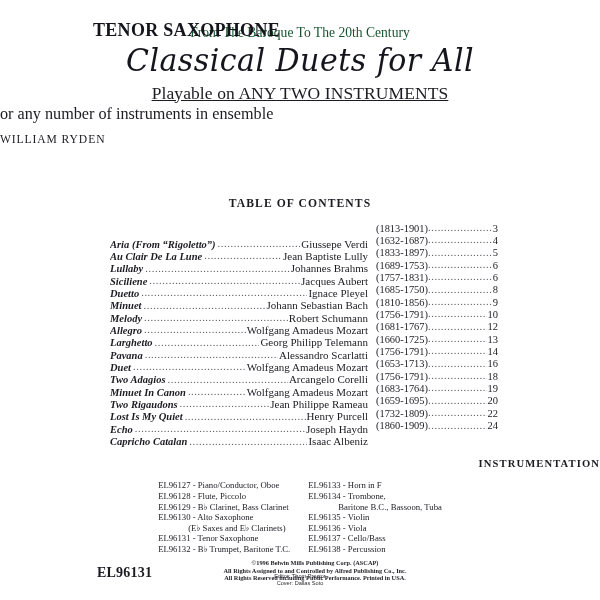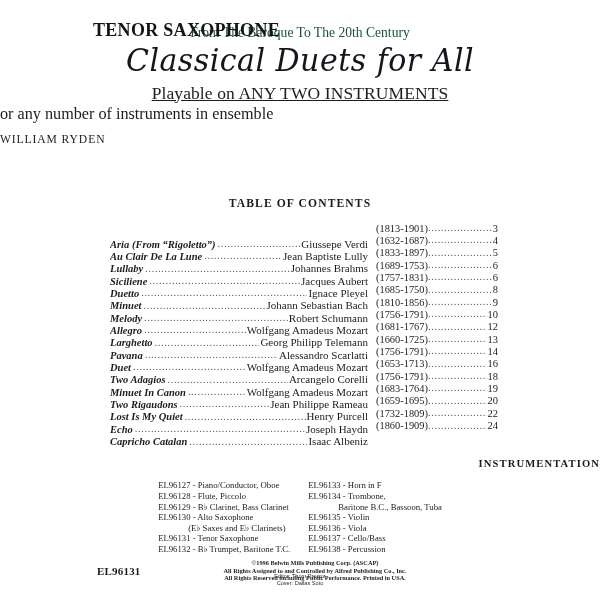--- a/index.html
+++ b/index.html
@@ -186,21 +186,21 @@
     line-height: 7.6px;
     font-weight: bold;
     color: #1e1e26;
     padding-left: 30px;
   }
   .cat-number {
     position: absolute;
     left: 97px;
     top: 565px;
     font-weight: bold;
-    font-size: 11px;
+    font-size: 14px;
     letter-spacing: 0.2px;
   }
 </style>
 </head>
 <body>
 
 <div class="page">
 
   <div class="hdr-instrument">TENOR SAXOPHONE</div>
 

